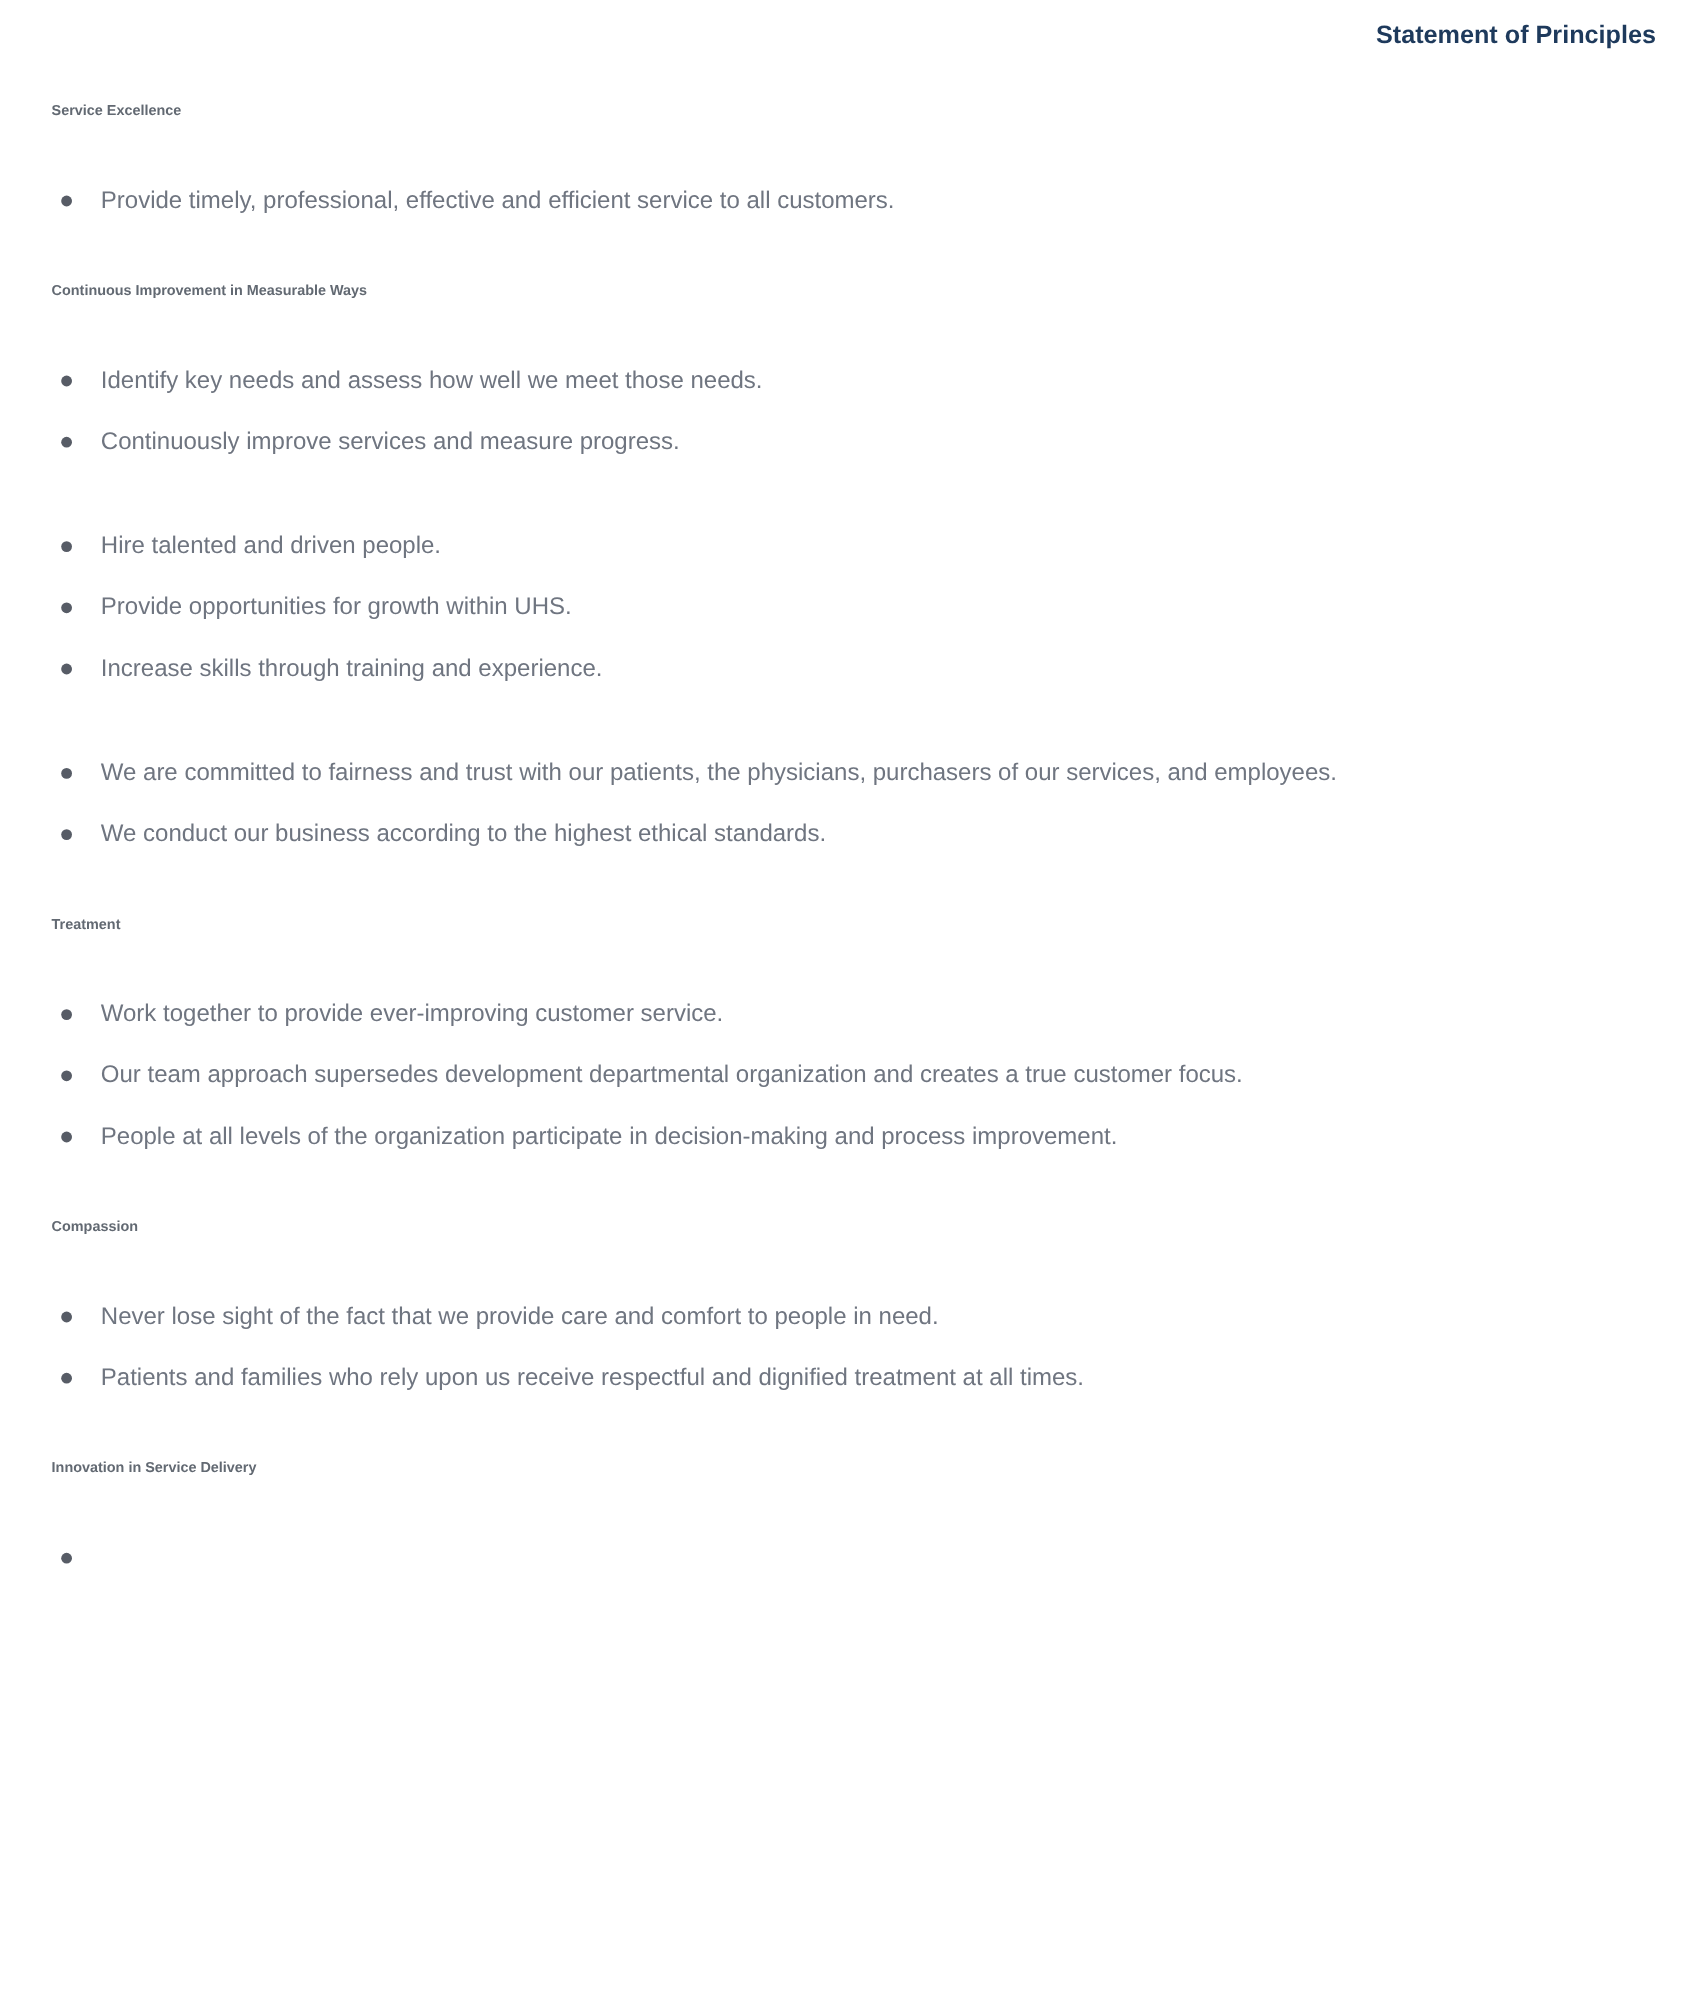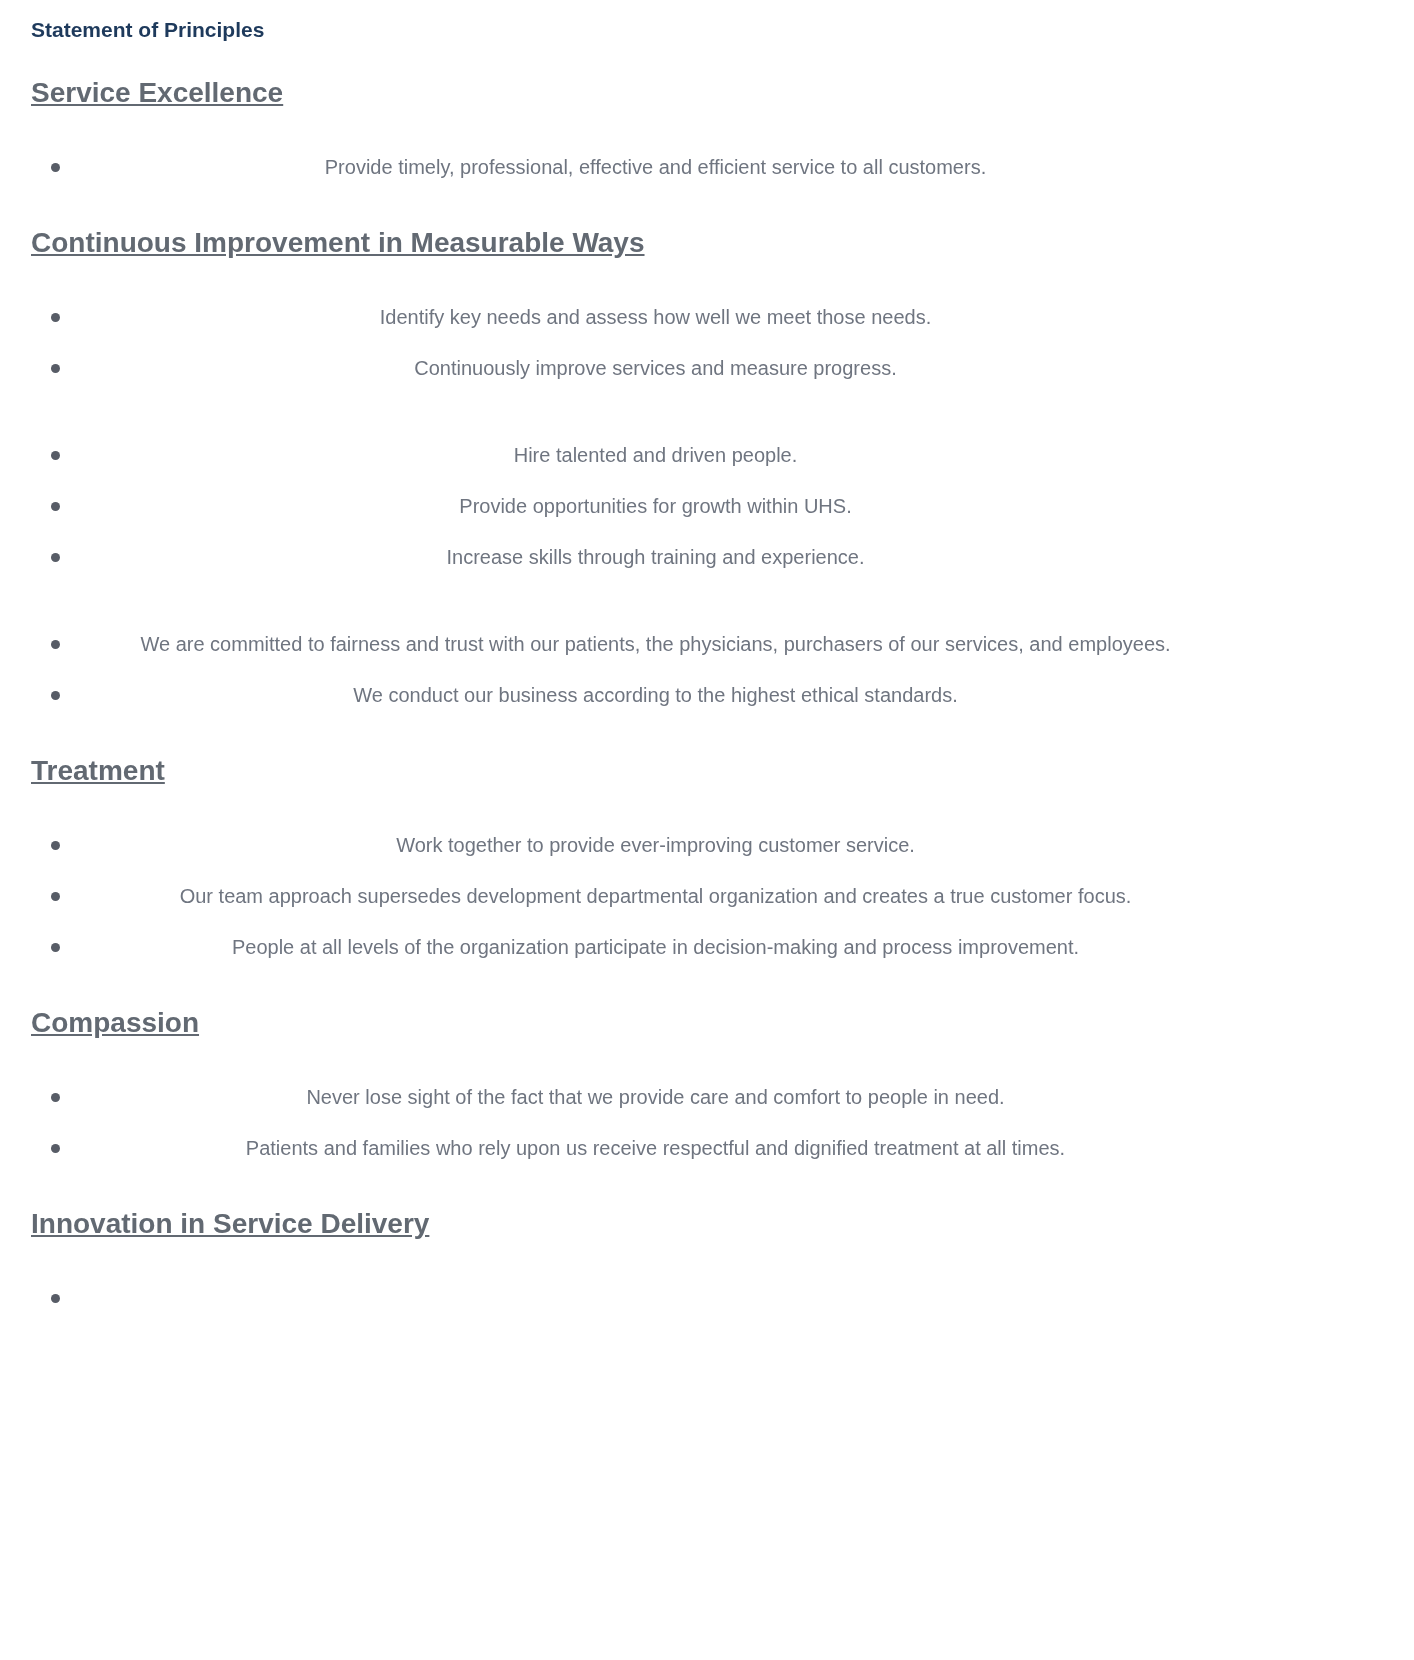--- a/index.html
+++ b/index.html
@@ -20,34 +20,33 @@
   }
   .doc{
     padding:16px 34px 120px 31px;
   }
   .doc-title{
     margin:0;
     font-size:21px;
     line-height:27px;
     font-weight:700;
     color:var(--title-color);
+    text-align:right;
   }
   .section-heading{
-    margin:36px 0;
-    font-size:28px;
+    margin:36px 12px;
+    font-size:12px;
     line-height:27px;
     font-weight:700;
     color:var(--heading-color);
-    text-decoration:underline;
   }
   .bullet-list{
     list-style:none;
     margin:36px 0;
     padding:0;
-    text-align:center;
   }
   .bullet-item{
     position:relative;
     padding-left:53px;
     font-size:20px;
     line-height:51px;
     max-width:1196px;
     color:var(--body-color);
   }
   .dot{

